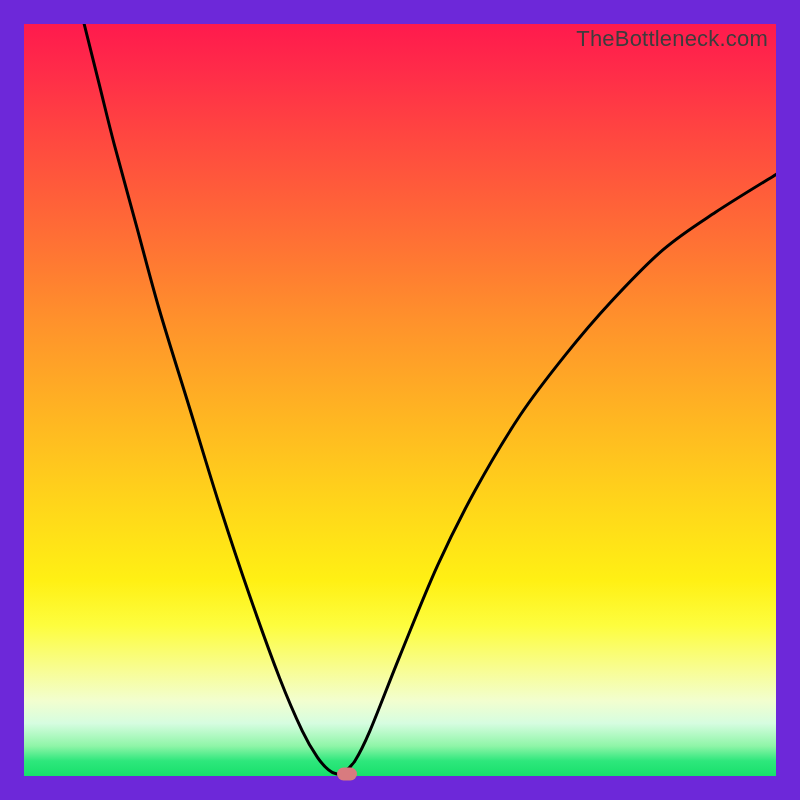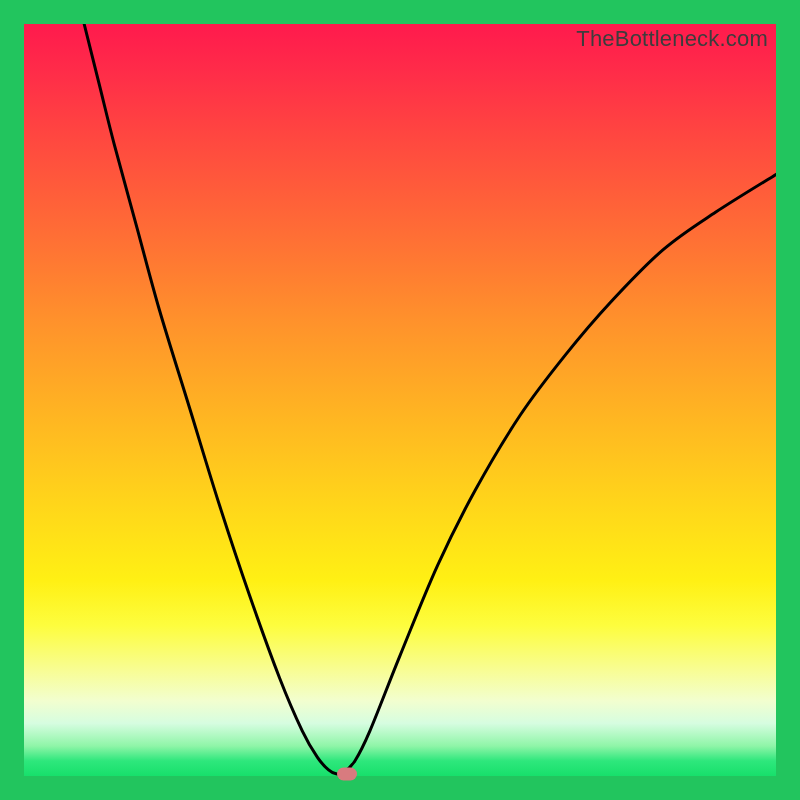--- a/index.html
+++ b/index.html
@@ -8,21 +8,21 @@
     width: 800px;
     height: 800px;
     background: #000;
     overflow: hidden;
     font-family: Arial, Helvetica, sans-serif;
   }
   .outer {
     position: relative;
     width: 800px;
     height: 800px;
-    background: #22c55e;
+    background: #6d28d9;
   }
   .plot {
     position: absolute;
     left: 24px;
     top: 24px;
     width: 752px;
     height: 752px;
     background: linear-gradient(
       to bottom,
       #ff1a4d 0%,

